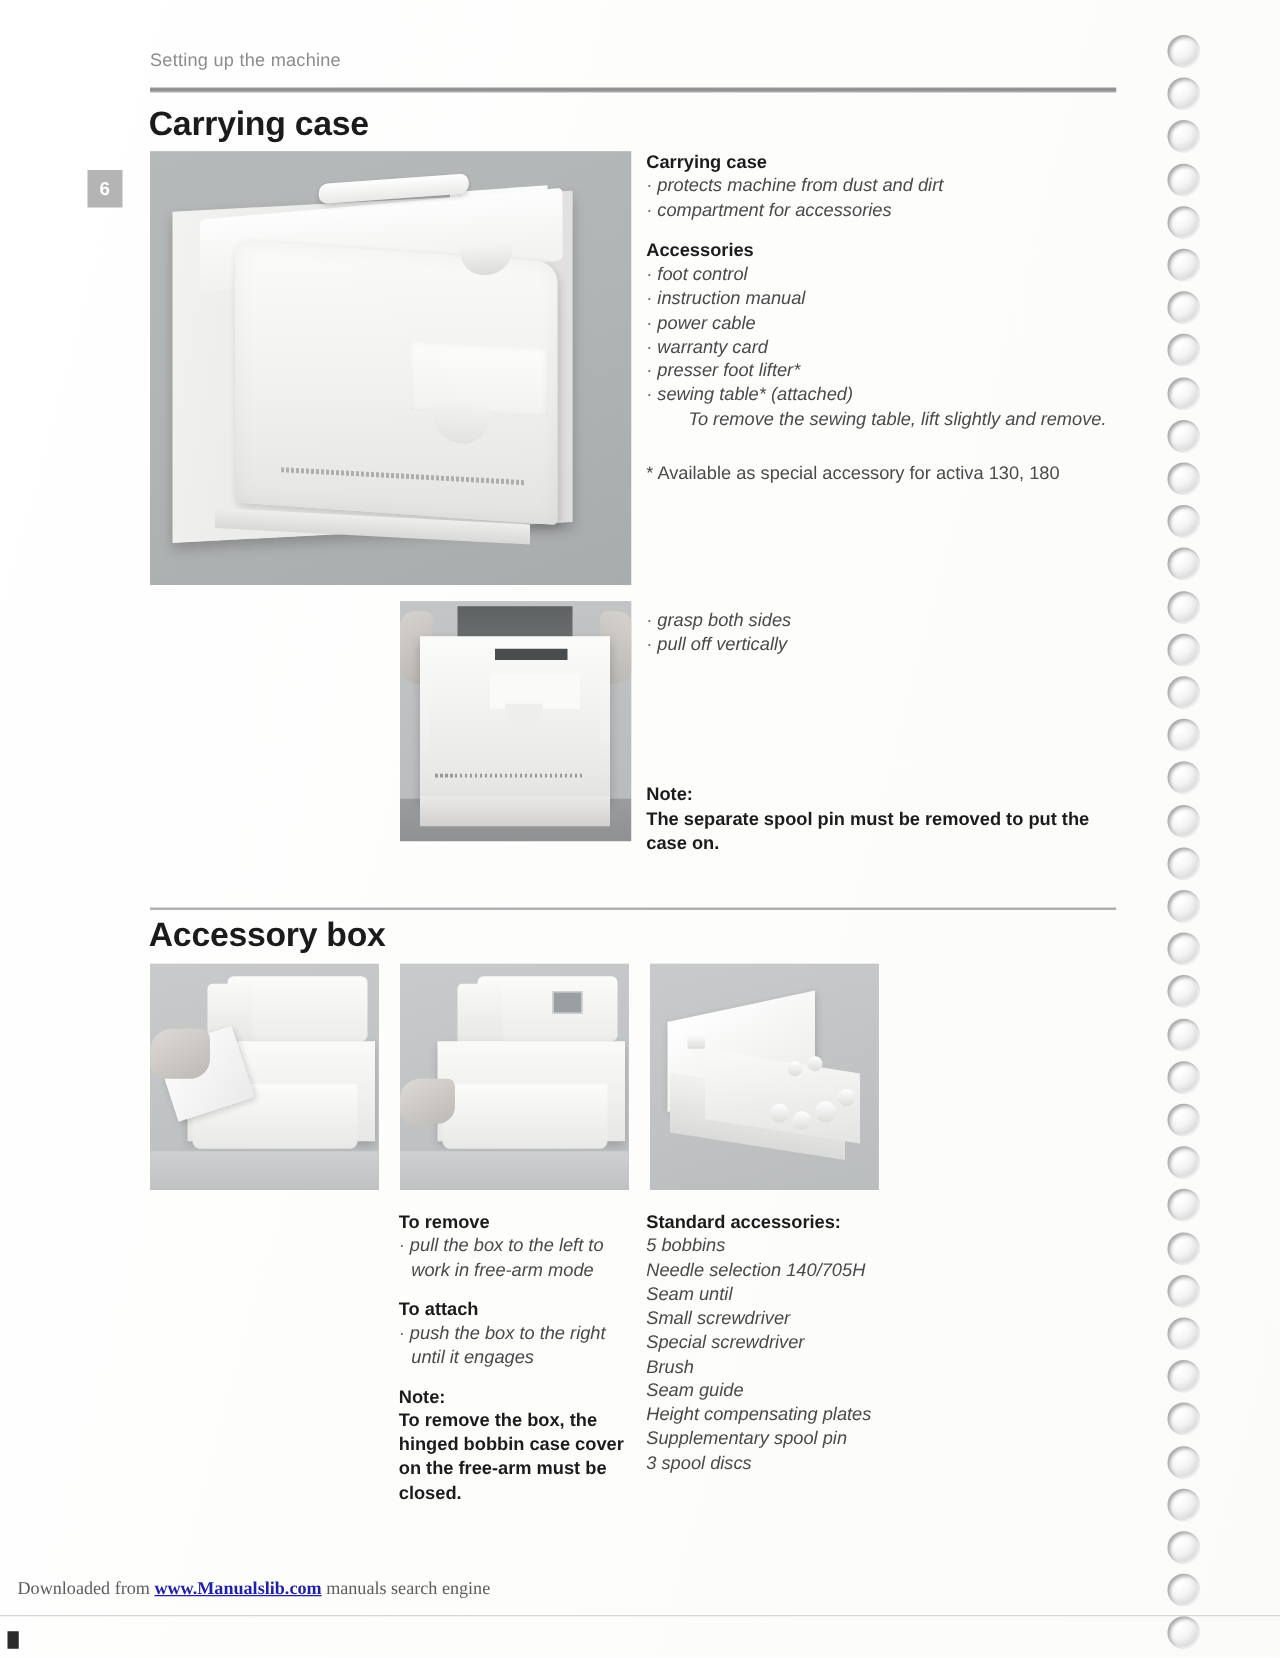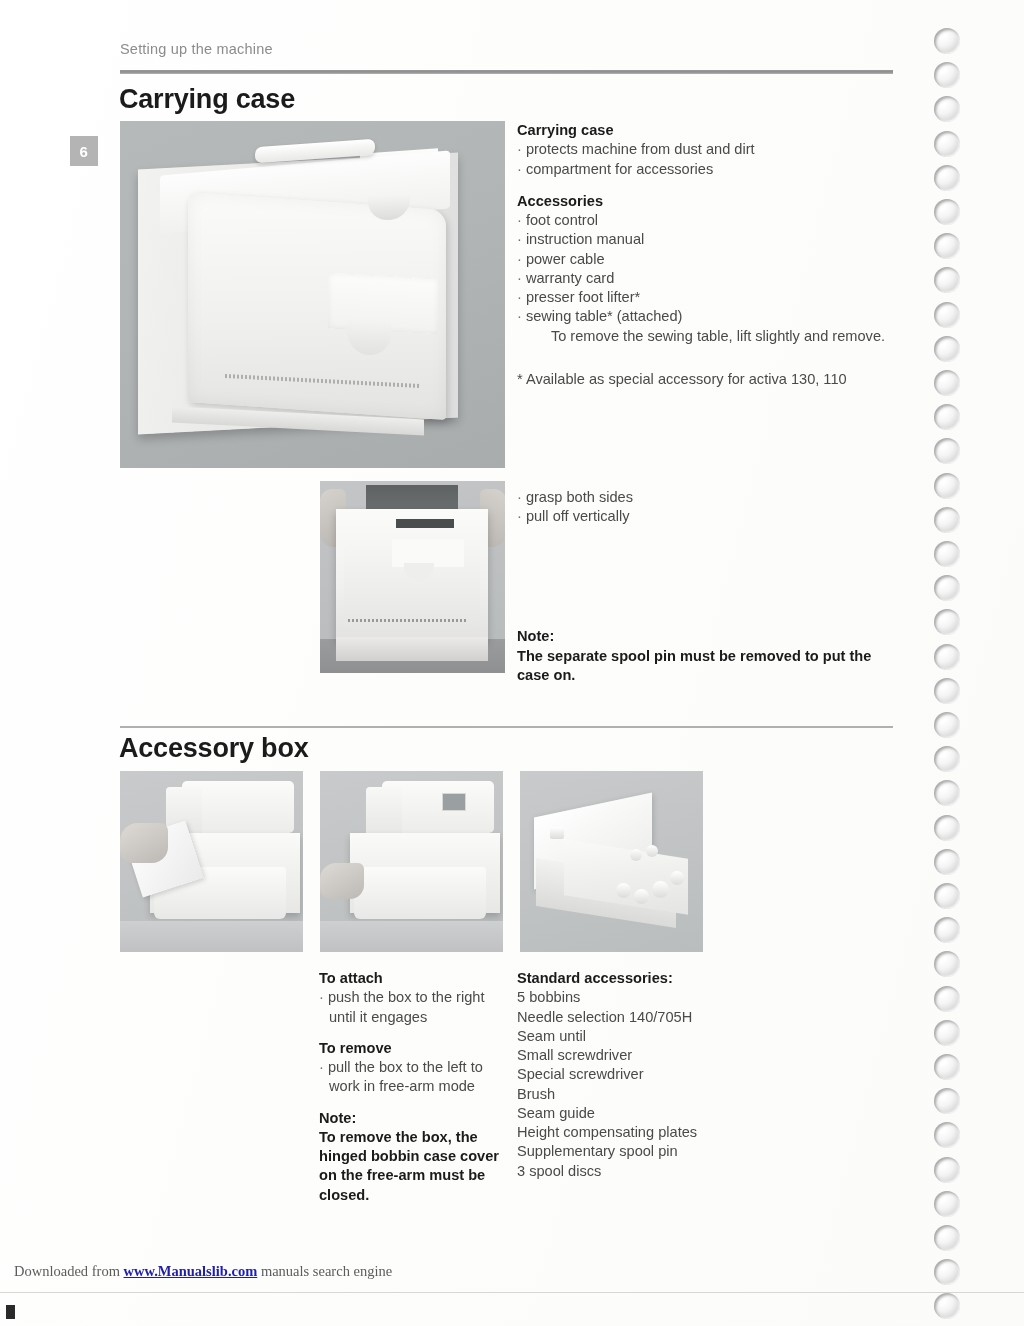--- a/index.html
+++ b/index.html
@@ -260,21 +260,21 @@
   }
   .acc-item{
     position:absolute; background:linear-gradient(180deg,#ffffff,#dcdcda);
     border-radius:50%;
   }
 
   
   .txt{ position:absolute; color:#4a4a4a; }
   .bold{ font-weight:700; color:#1b1b1b; }
   .lead{ line-height:1.32; font-size:14.6px; }
-  .li{ white-space:nowrap; }
+  .li{ white-space:nowrap;font-style:italic; }
   .li .dot{ color:#6d6d6d; margin-right:4px; }
   .indent{ padding-left:12px; display:block;text-align:center; }
 
   #col-right-1{ left:517px; top:121px; width:390px; }
   #col-right-1 .blk{ margin-bottom:13px; }
   #foot-note{ position:absolute; left:517px; top:371px; width:390px; font-size:14.6px; color:#4a4a4a; }
   #col-remove{ position:absolute; left:517px; top:488px; width:390px; }
   #col-note{ position:absolute; left:517px; top:627px; width:385px; }
   #col-note .bold{ line-height:1.34; }
 
@@ -378,21 +378,21 @@
       <div class="li"><span class="dot">·</span><span>foot control</span></div>
       <div class="li"><span class="dot">·</span><span>instruction manual</span></div>
       <div class="li"><span class="dot">·</span><span>power cable</span></div>
       <div class="li"><span class="dot">·</span><span>warranty card</span></div>
       <div class="li"><span class="dot">·</span><span>presser foot lifter*</span></div>
       <div class="li"><span class="dot">·</span><span>sewing table* (attached)</span></div>
       <div class="li indent">To remove the sewing table, lift slightly and remove.</div>
     </div>
   </div>
 
-  <div id="foot-note">* Available as special accessory for activa 130, 110</div>
+  <div id="foot-note">* Available as special accessory for activa 130, 180</div>
 
   <div class="photo" id="photo-remove">
     <div class="bg"></div>
     <div class="rem-shadow"></div>
     <div class="rem-dark"></div>
     <div class="rem-hand-l"></div>
     <div class="rem-hand-r"></div>
     <div class="rem-case">
       <div class="rem-slot"></div>
       <div class="rem-panel"></div>
@@ -450,26 +450,26 @@
     <div class="acc-item" style="left:132px; top:110px; width:17px; height:17px;"></div>
     <div class="acc-item" style="left:150px; top:100px; width:14px; height:14px;"></div>
     <div class="acc-item" style="left:110px; top:78px;  width:12px; height:12px;"></div>
     <div class="acc-item" style="left:126px; top:74px;  width:12px; height:12px;"></div>
     <div class="acc-item" style="left:30px;  top:56px;  width:14px; height:12px; border-radius:2px;"></div>
   </div>
 
 
   <div class="txt lead" id="col-b2">
     <div class="blk">
+      <div class="bold">To remove</div>
+      <div class="li wrap" style="text-indent:-10px; padding-left:10px;"><span class="dot">·</span><span>pull the box to the left to work in free-arm mode</span></div>
+    </div>
+    <div class="blk">
       <div class="bold">To attach</div>
       <div class="li wrap" style="text-indent:-10px; padding-left:10px;"><span class="dot">·</span><span>push the box to the right until it engages</span></div>
-    </div>
-    <div class="blk">
-      <div class="bold">To remove</div>
-      <div class="li wrap" style="text-indent:-10px; padding-left:10px;"><span class="dot">·</span><span>pull the box to the left to work in free-arm mode</span></div>
     </div>
     <div>
       <div class="bold">Note:</div>
       <div class="bold wrap">To remove the box, the hinged bobbin case cover on the free-arm must be closed.</div>
     </div>
   </div>
 
   <div class="txt lead" id="col-b3">
     <div class="bold">Standard accessories:</div>
     <div class="li">5 bobbins</div>

